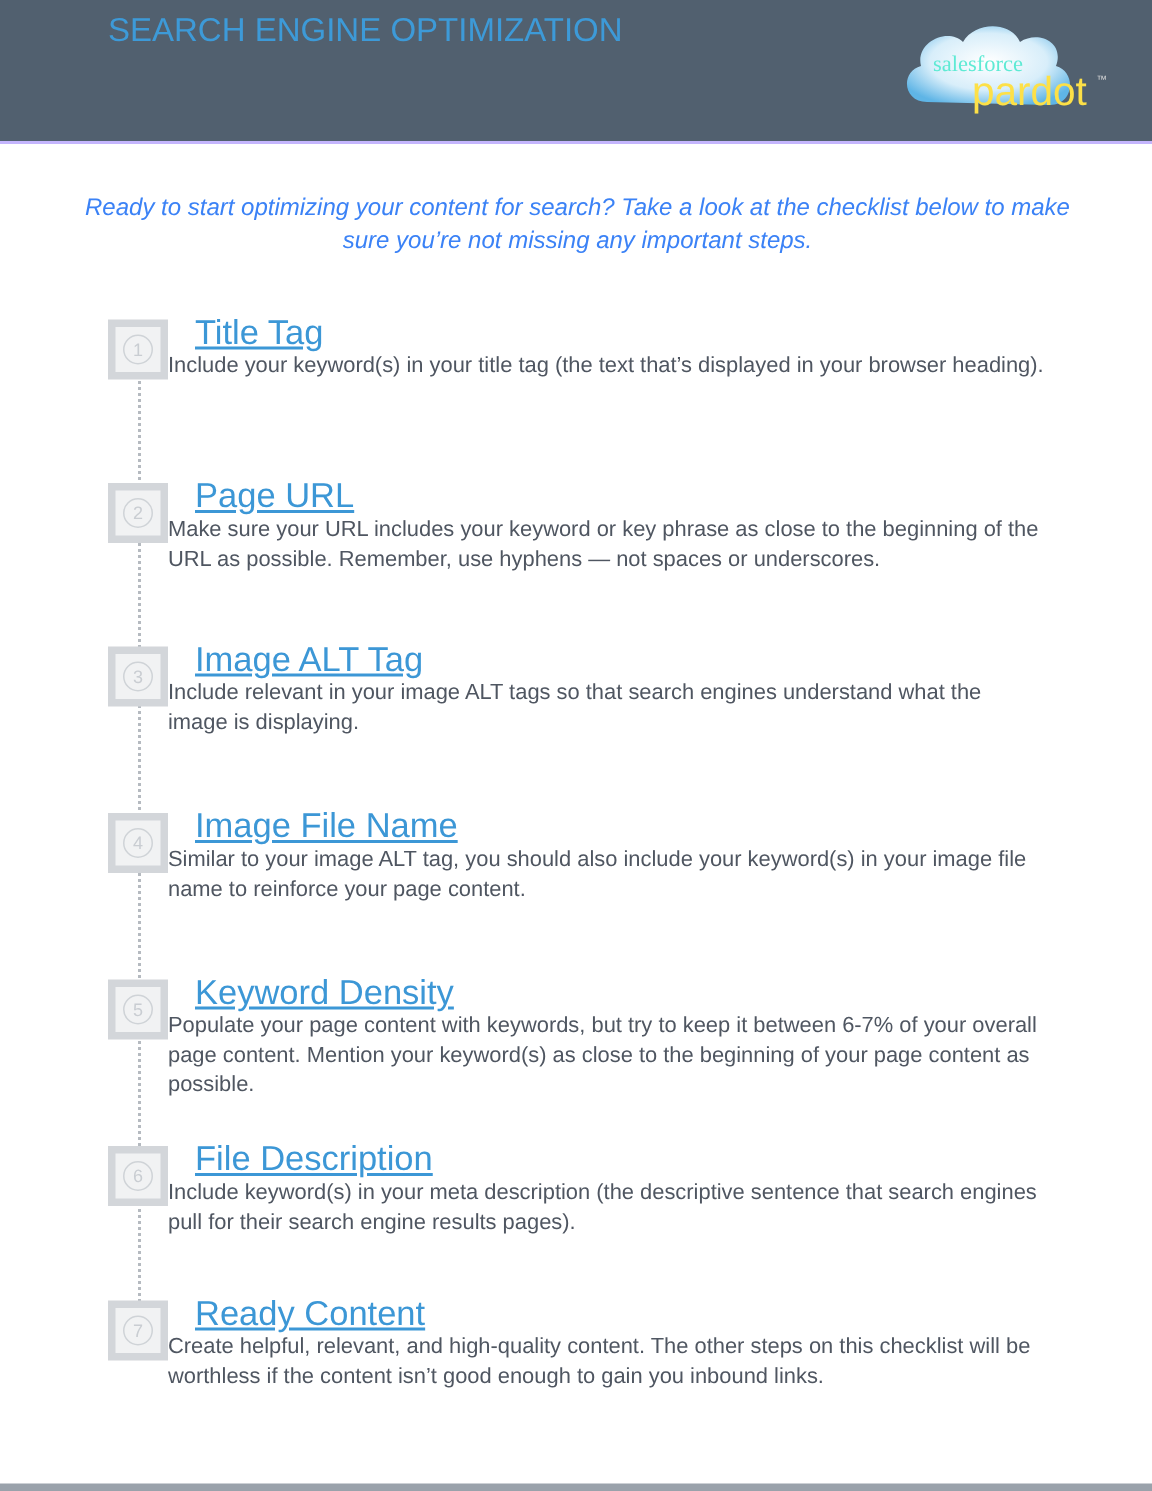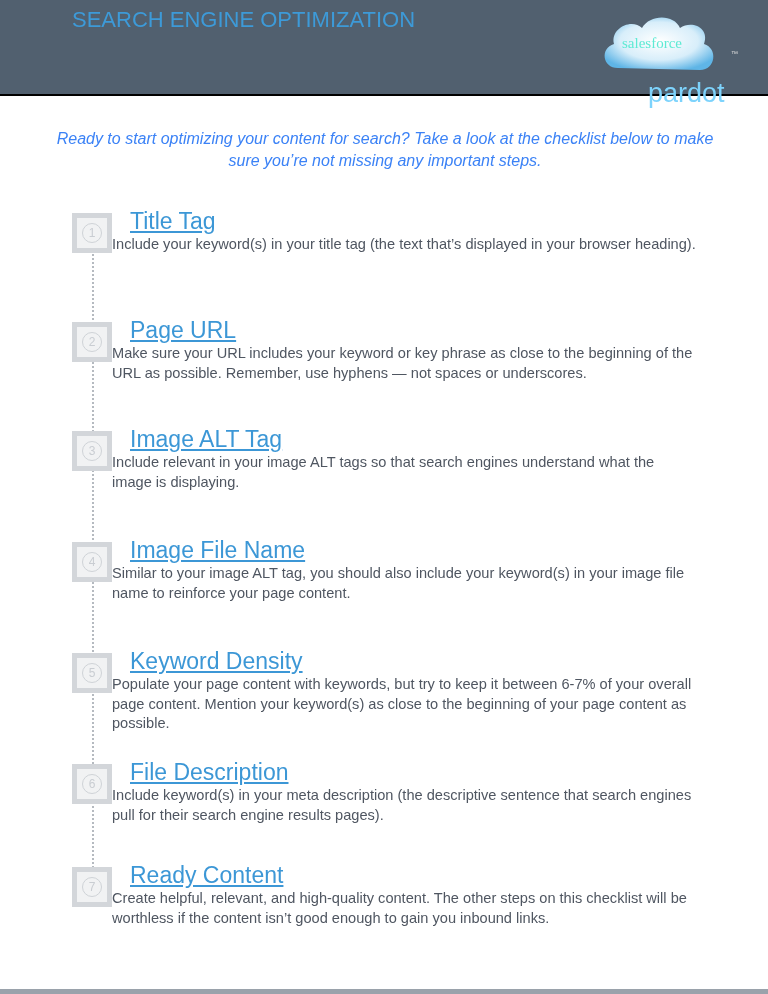--- a/index.html
+++ b/index.html
@@ -1,18 +1,18 @@
 <!DOCTYPE html>
 <html><head>
 <meta charset="utf-8">
 <style>
   html, body { margin:0; padding:0; }
   body { width:768px; height:994px; background:#ffffff; position:relative; overflow:hidden;
          font-family:"Liberation Sans", sans-serif; color:#4f5661; }
-  .header { position:absolute; left:0; top:0; width:768px; height:94px; background:#51606f; border-bottom:2px solid #000000; }
+  .header { position:absolute; left:0; top:0; width:768px; height:94px; background:#51606f; border-bottom:2px solid #c4b5fd; }
   .kicker { position:absolute; left:72px; top:7px; color:#3d9ad8; font-size:22px; letter-spacing:0px; white-space:nowrap; }
   .title { position:absolute; left:68px; top:27px; color:#ffffff; font-size:62px; letter-spacing:3px; line-height:68px; white-space:nowrap; }
   .logo { position:absolute; left:598px; top:10px; width:150px; height:76px; }
   .intro { position:absolute; left:40px; top:128px; width:690px; text-align:center; font-size:16px; line-height:22px; color:#3b82f6;font-style:italic; }
   .rail { position:absolute; left:92px; top:250px; height:626px; border-left:2px dotted #b5bac0; }
   .item { position:absolute; left:0; width:768px; }
   .numbox { position:absolute; left:72px; width:40px; height:40px; background:#d3d6da; }
   .numbox .inner { position:absolute; left:5px; top:5px; width:30px; height:30px; background:#f1f2f3; display:flex; align-items:center; justify-content:center; }
   .numbox .circ { width:18px; height:18px; border:1px solid #cfd3d7; border-radius:50%; font-size:12px; line-height:18px; text-align:center; color:#c9cdd2; }
   .item-title { position:absolute; left:130px; top:-5px; font-size:23px; color:#3c97d6; white-space:nowrap;text-decoration:underline; }
@@ -29,21 +29,21 @@
       <defs>
         <radialGradient id="cg" cx="50%" cy="45%" r="60%">
           <stop offset="0%" stop-color="#ffffff"></stop>
           <stop offset="60%" stop-color="#d8eefa"></stop>
           <stop offset="100%" stop-color="#5fb5e6"></stop>
         </radialGradient>
       </defs>
       <path d="M20 58 C4 58 2 38 16 34 C12 18 34 8 44 18 C52 4 76 4 82 18 C94 10 112 18 106 34 C120 38 118 60 102 60 Z" fill="url(#cg)"></path>
     </svg>
     <span style="position:absolute;left:24px;top:25px;font-family:'Liberation Serif',serif;font-size:15px;color:#5eead4;">salesforce</span>
-    <span style="position:absolute;left:50px;top:36px;font-size:27px;color:#7dd3fc;margin-top:32px;">pardot</span>
+    <span style="position:absolute;left:50px;top:36px;font-size:27px;color:#fde047;">pardot</span>
     <span style="position:absolute;left:133px;top:40px;font-size:7px;color:#ddd;">™</span>
   </div>
 </div>
 
 <div class="intro">Ready to start optimizing your content for search? Take a look at the checklist below to make sure you’re not missing any important steps.</div>
 
 <div class="rail"></div>
 
 <div class="item" style="top:213px">
   <div class="numbox">

